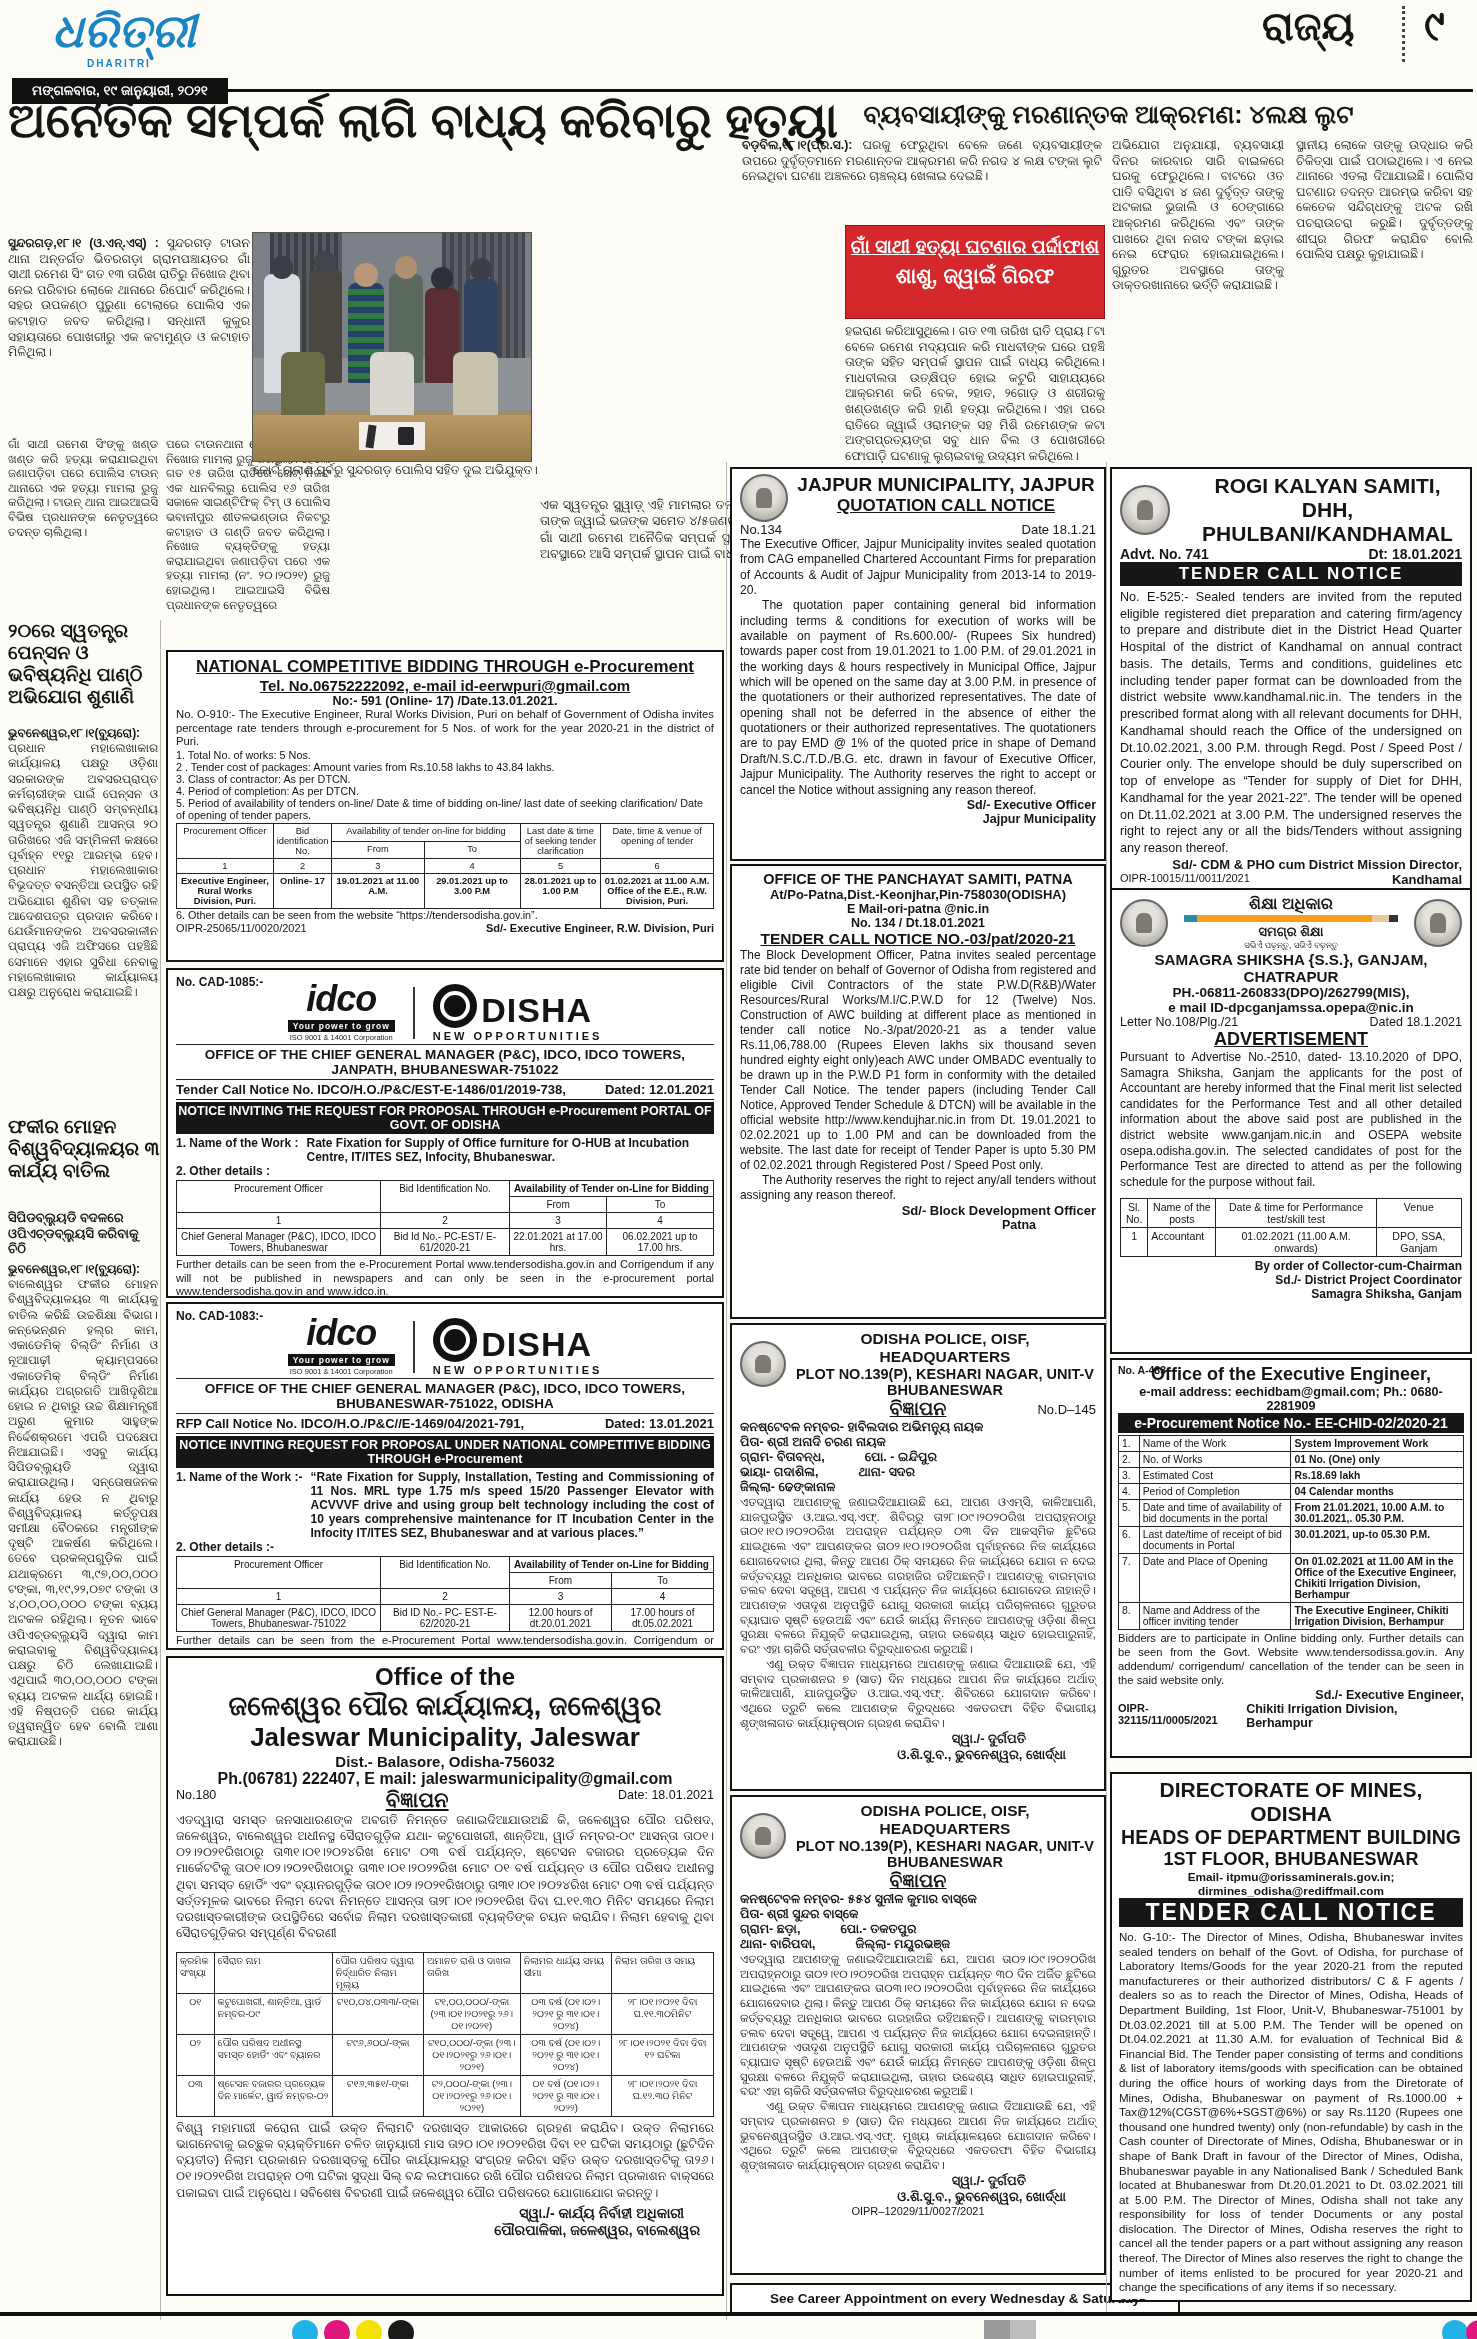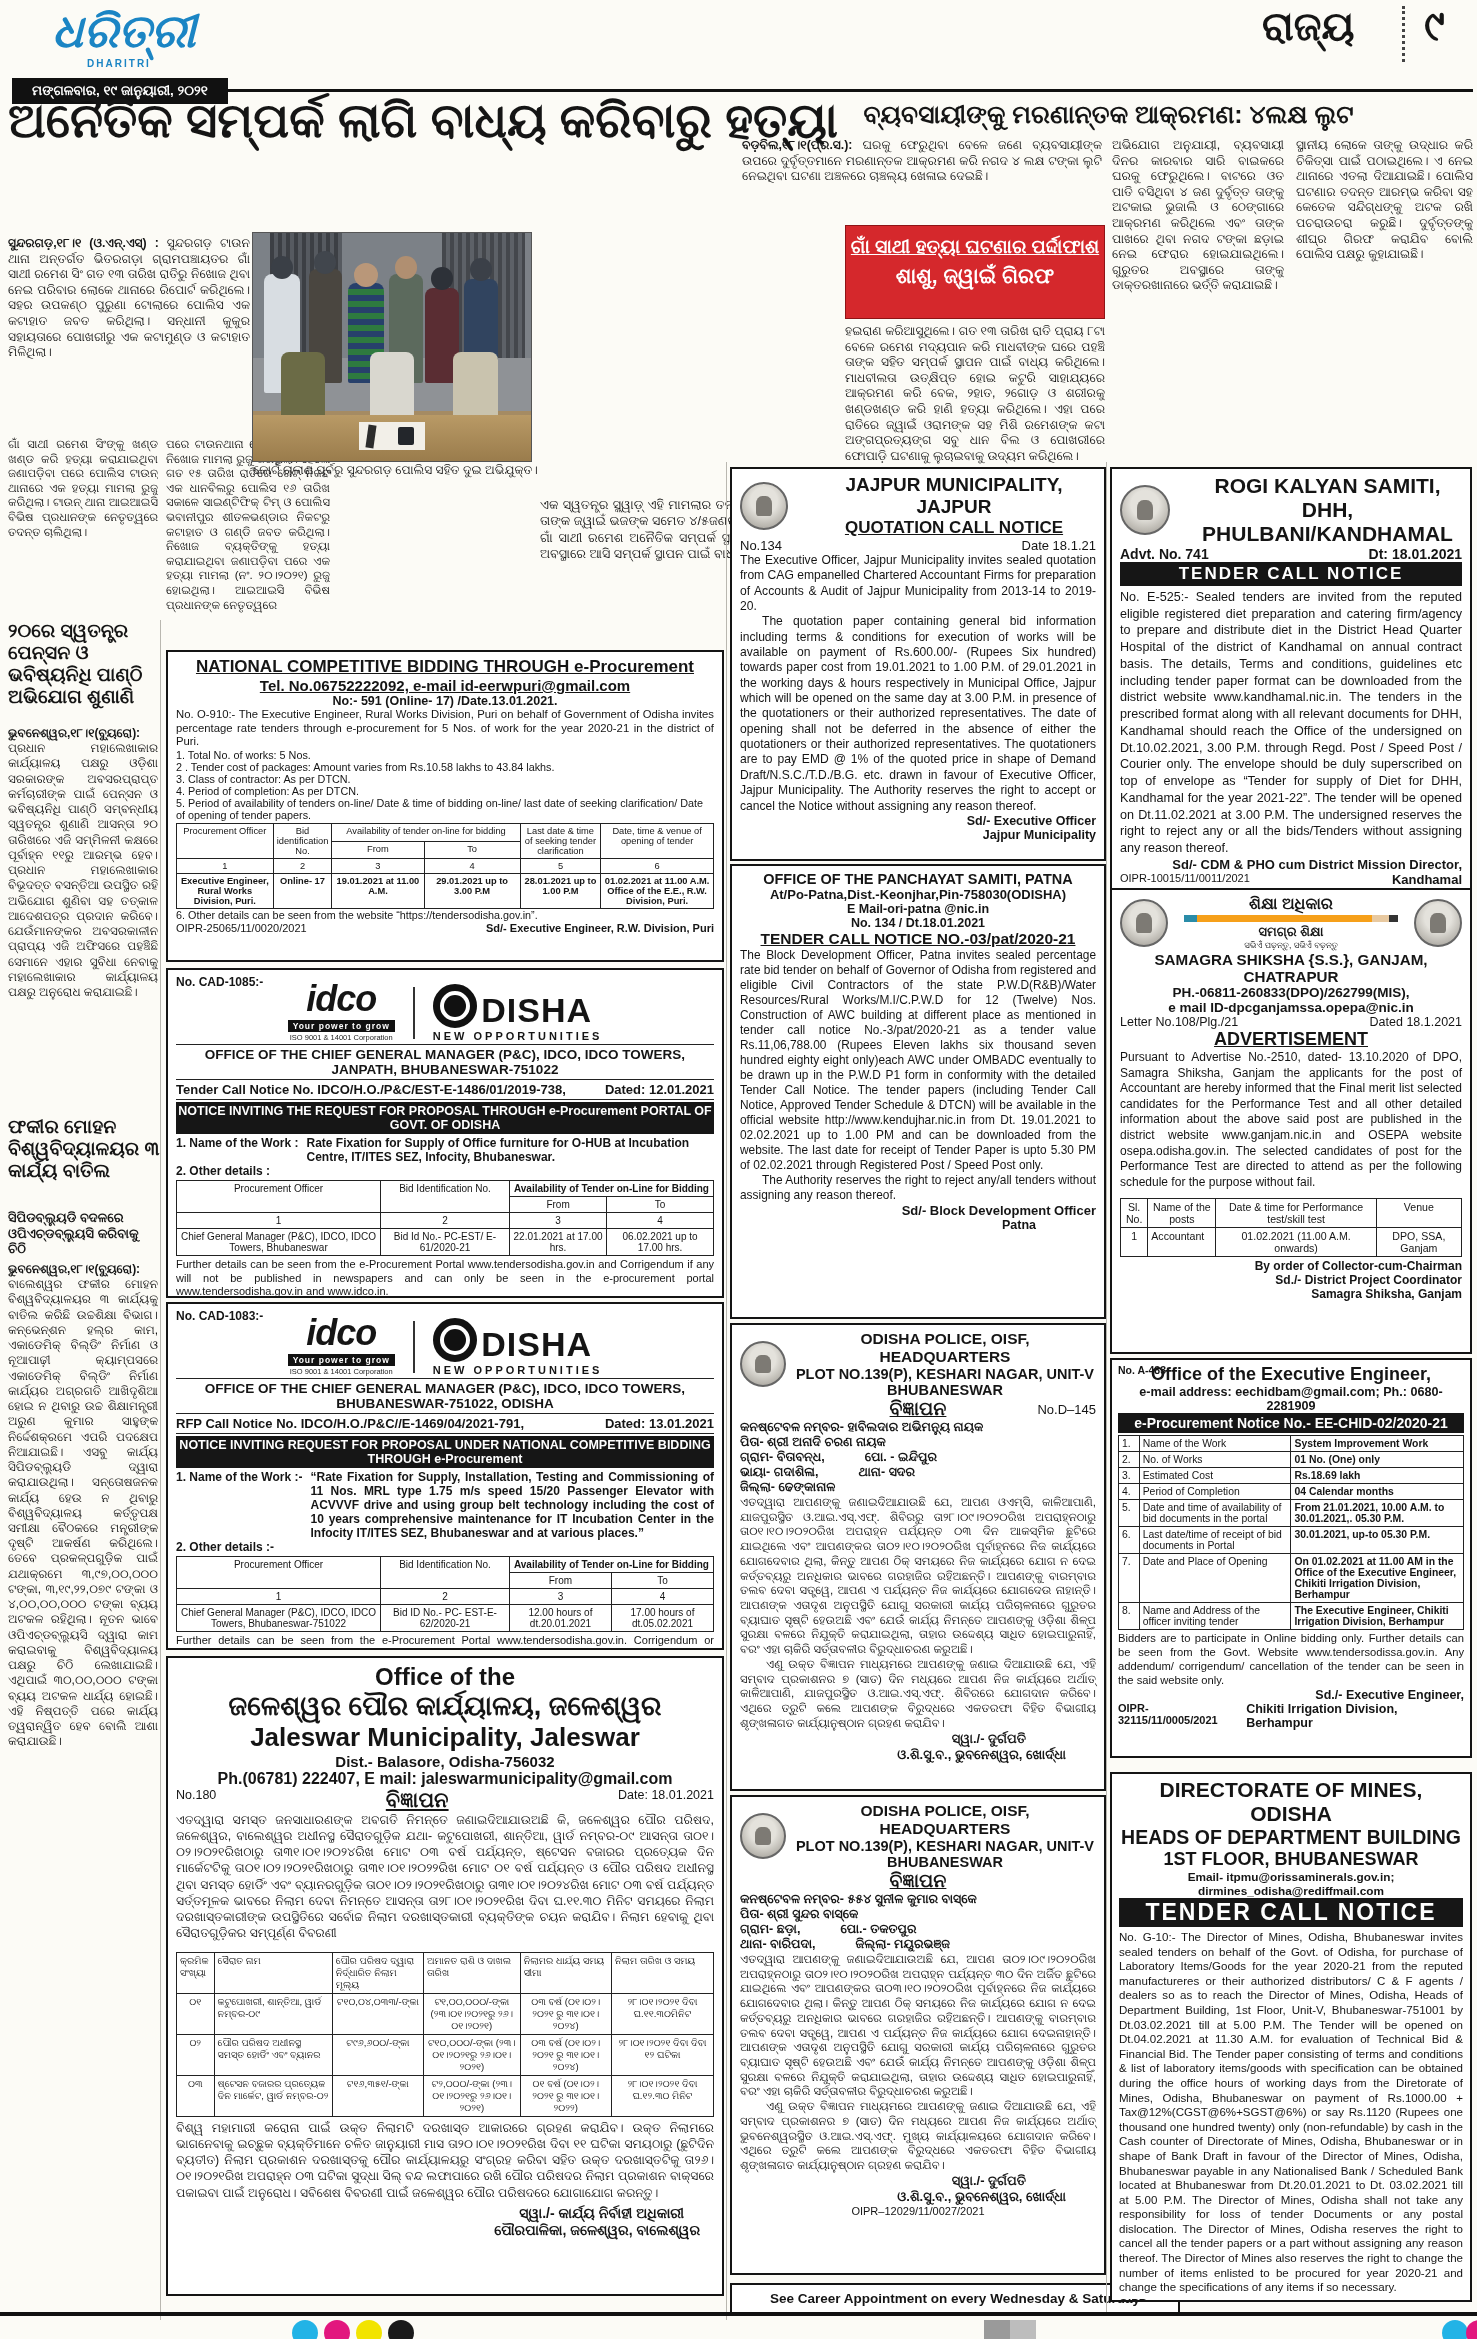--- a/index.html
+++ b/index.html
@@ -304,21 +304,21 @@
     </tbody>
       </table>
     <div class="just" style="font-size:12.4px;line-height:1.3;margin-top:3px">ବିଶ୍ୱ ମହାମାରୀ କରୋନା ପାଇଁ ଉକ୍ତ ନିଲାମଟି ଦରଖାସ୍ତ ଆକାରରେ ଗ୍ରହଣ କରାଯିବ। ଉକ୍ତ ନିଲାମରେ ଭାଗନେବାକୁ ଇଚ୍ଛୁକ ବ୍ୟକ୍ତିମାନେ ଚଳିତ ଜାନୁୟାରୀ ମାସ ତା୨୦।୦୧।୨୦୨୧ରିଖ ଦିବା ୧୧ ଘଟିକା ସମୟଠାରୁ (ଛୁଟିଦିନ ବ୍ୟତୀତ) ନିଲାମ ପ୍ରକାଶନ ଦରଖାସ୍ତକୁ ପୌର କାର୍ଯ୍ୟାଳୟରୁ ସଂଗ୍ରହ କରିବା ସହିତ ଉକ୍ତ ଦରଖାସ୍ତଟିକୁ ତା୨୬।୦୧।୨୦୨୧ରିଖ ଅପରାହ୍ନ ୦୩ ଘଟିକା ସୁଦ୍ଧା ସିଲ୍ ବନ୍ଦ ଲଫାପାରେ ରଖି ପୌର ପରିଷଦର ନିଲାମ ପ୍ରକାଶନ ବାକ୍ସରେ ପକାଇବା ପାଇଁ ଅନୁରୋଧ। ସବିଶେଷ ବିବରଣୀ ପାଇଁ ଜଳେଶ୍ୱର ପୌର ପରିଷଦରେ ଯୋଗାଯୋଗ କରନ୍ତୁ।</div>
     <div class="rt b" style="font-size:14px;margin-top:4px;padding-right:30px">ସ୍ୱା./- କାର୍ଯ୍ୟ ନିର୍ବାହୀ ଅଧିକାରୀ</div>
     <div class="rt b" style="font-size:14px;padding-right:14px">ପୌରପାଳିକା, ଜଳେଶ୍ୱର, ବାଲେଶ୍ୱର</div>
   </div>
 
   <div class="abs vline" style="left:726px;top:462px;height:1858px"></div>
 
   <div class="abs notice" style="left:730px;top:467px;width:376px;height:394px">
-    <div style="display:flex;gap:24px;align-items:center">
+    <div style="display:flex;gap:8px;align-items:flex-start">
       <div class="seal" style="width:44px;height:44px;flex:0 0 44px"></div>
       <div style="flex:1">
         <div class="ctr b" style="font-size:19px">JAJPUR MUNICIPALITY, JAJPUR</div>
         <div class="ctr b u" style="font-size:17px">QUOTATION CALL NOTICE</div>
       </div>
     </div>
     <div style="display:flex;justify-content:space-between;font-size:13px">
       <span>No.134</span>
       <span>Date 18.1.21</span>
     </div>

